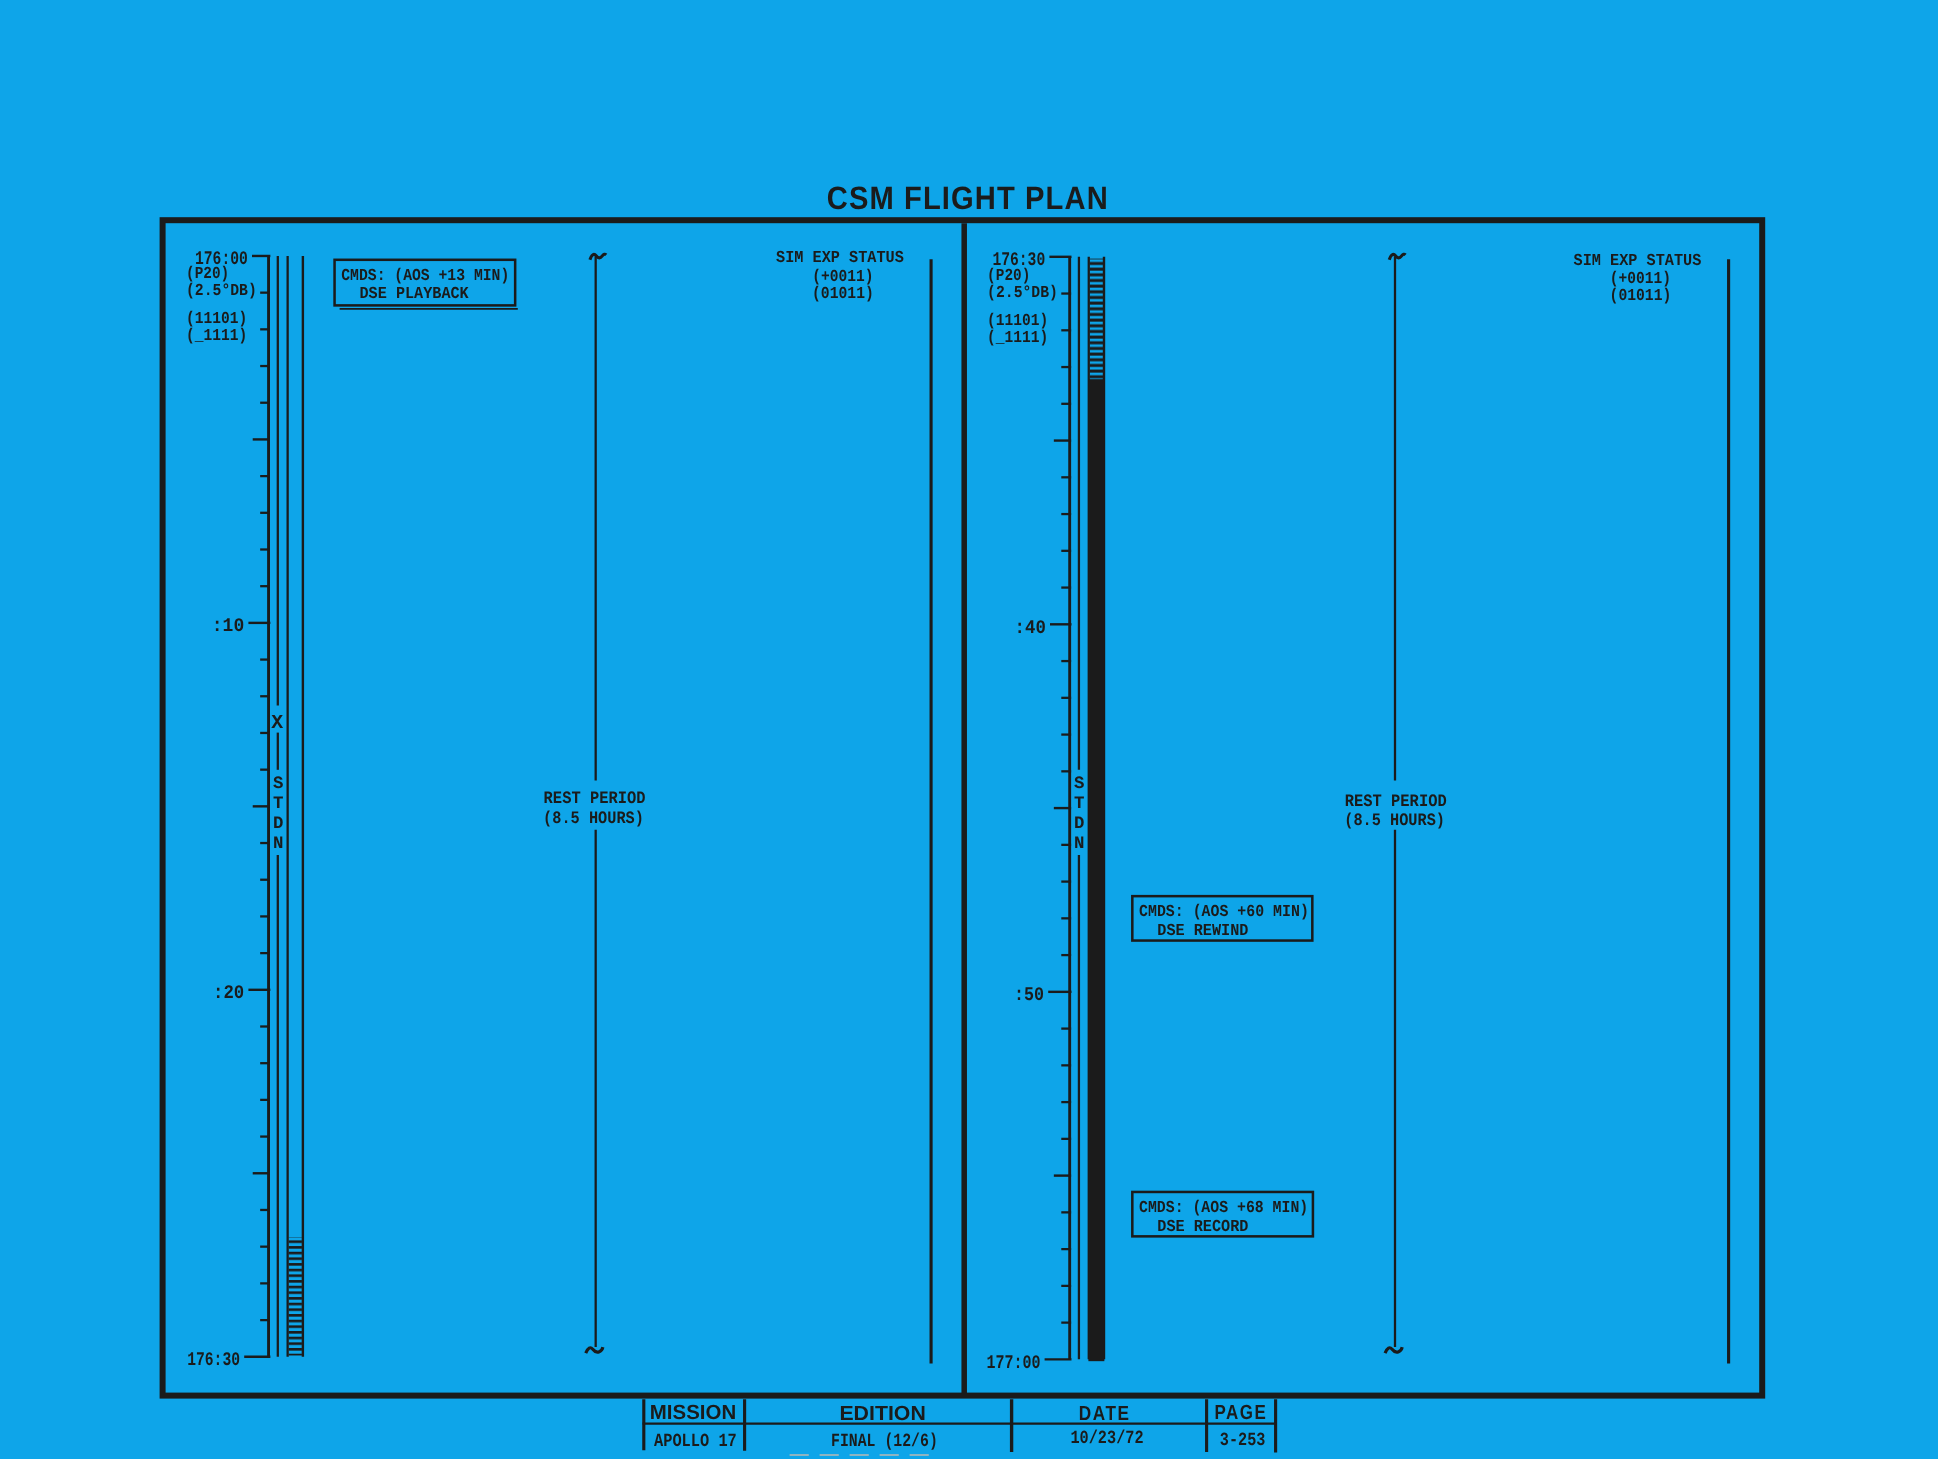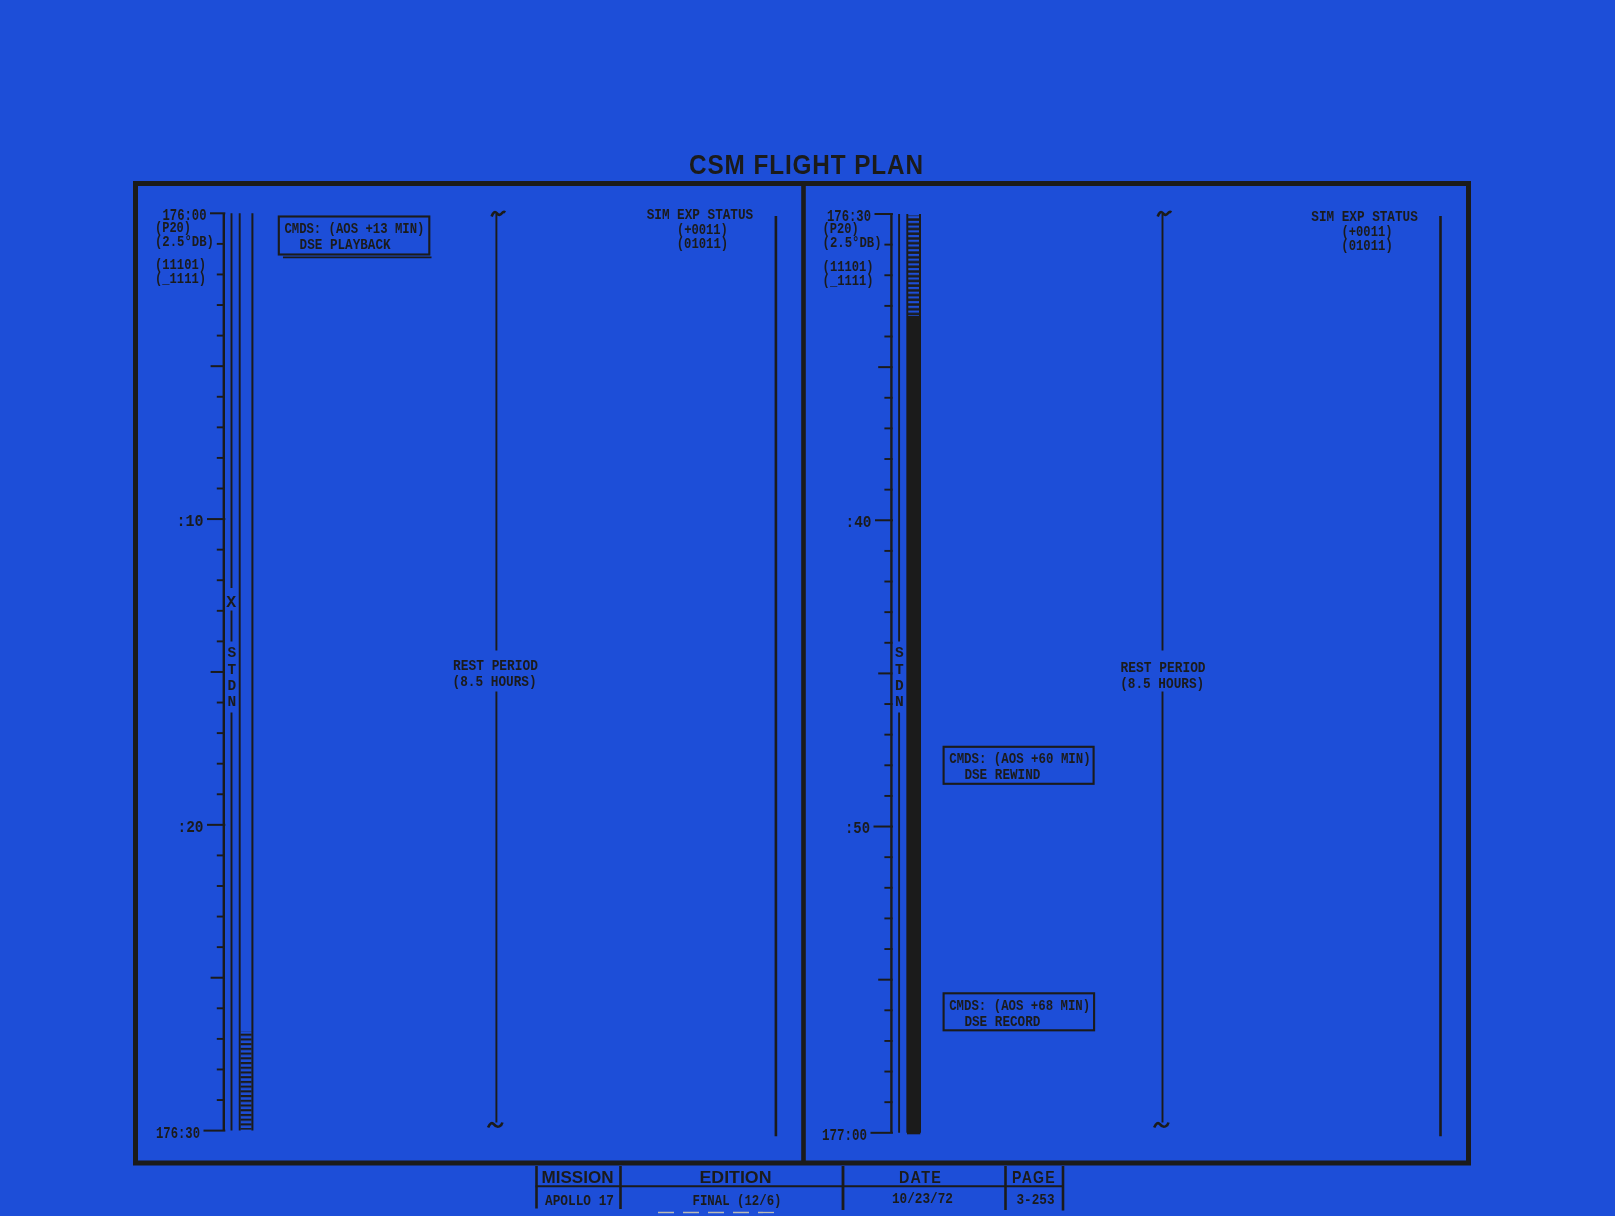--- a/index.html
+++ b/index.html
@@ -1,15 +1,15 @@
 <!DOCTYPE html>
 <html><head><meta charset="utf-8"><title>CSM Flight Plan</title>
 <style>
 html,body{margin:0;padding:0;background:#ffffff;}
-#page{position:relative;width:1615px;height:1216px;background:#1d4ed8;overflow:hidden;}
+#page{position:relative;width:1615px;height:1216px;background:#0ea5e9;overflow:hidden;}
 </style></head><body>
 
 <div id="page">
 <svg width="1615" height="1216" viewBox="0 0 1615 1216" xmlns="http://www.w3.org/2000/svg">
 <defs>
 <pattern id="hatchL" width="6" height="4.72" patternUnits="userSpaceOnUse">
           <rect x="0" y="0" width="6" height="2.15" fill="#1b1b1b"></rect>
         </pattern>
 <pattern id="hatchR" width="6" height="4.72" patternUnits="userSpaceOnUse">
           <rect x="0" y="1.2" width="6" height="2.5" fill="#1b1b1b"></rect>

